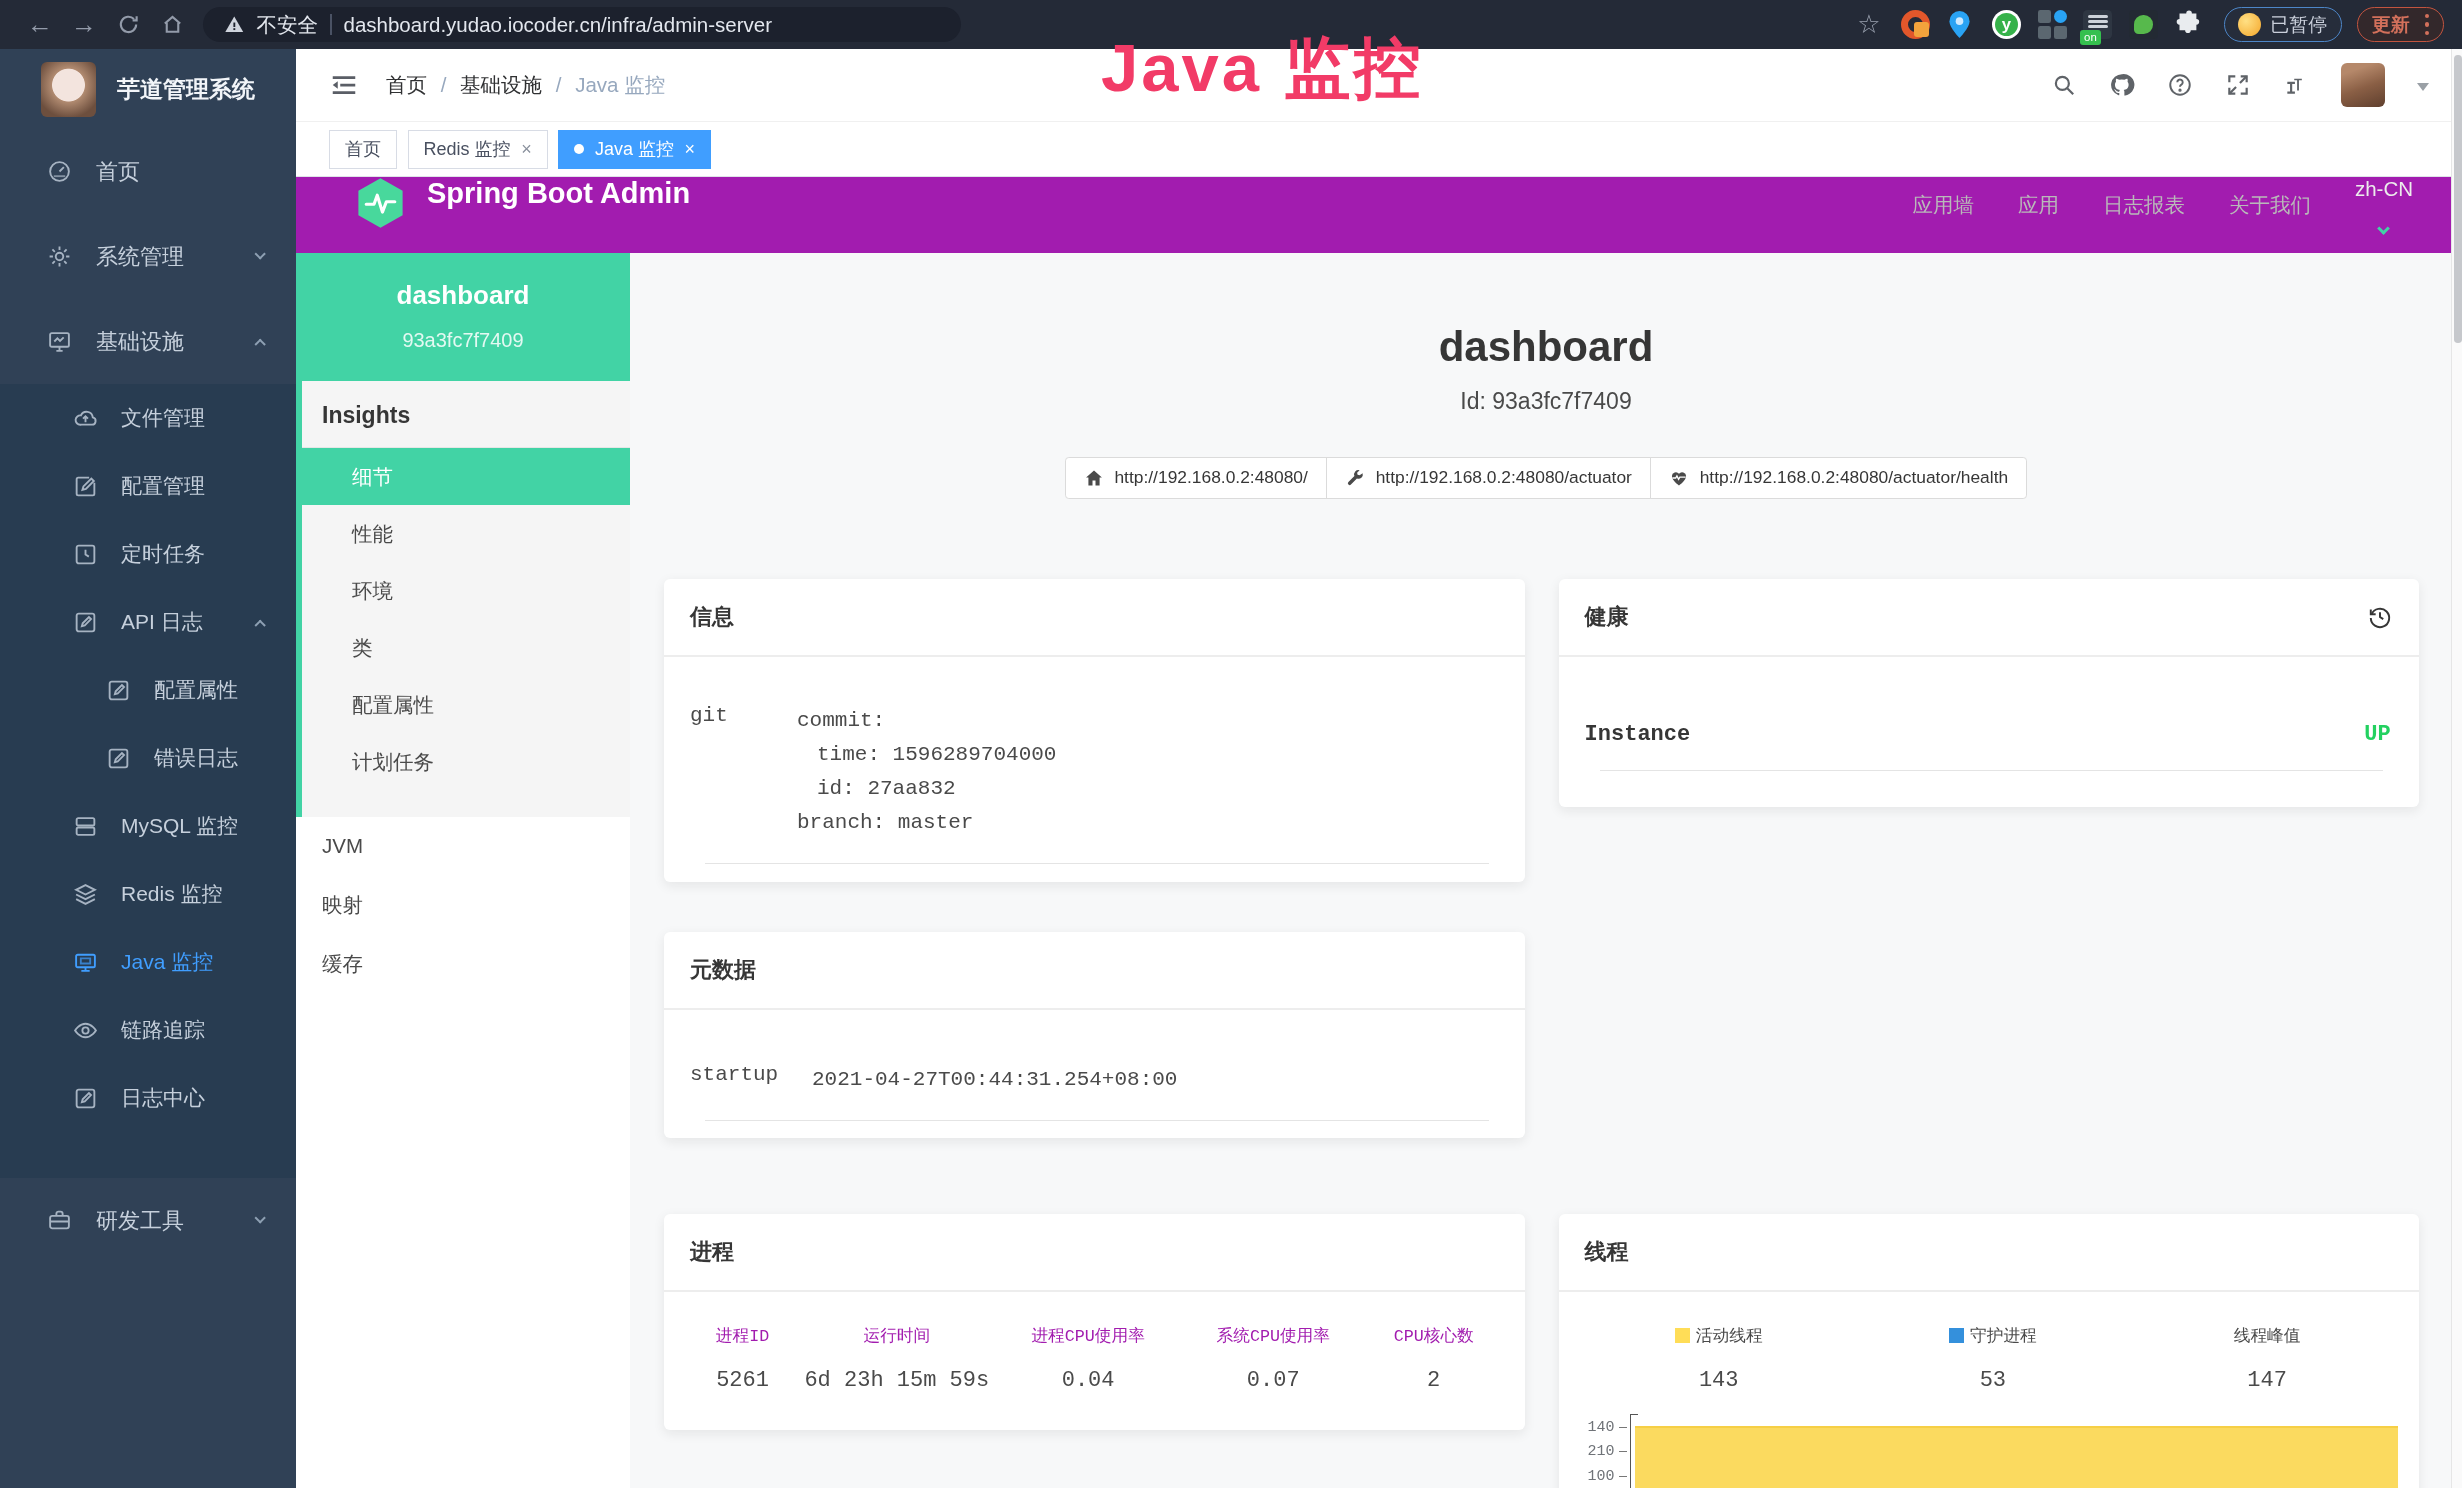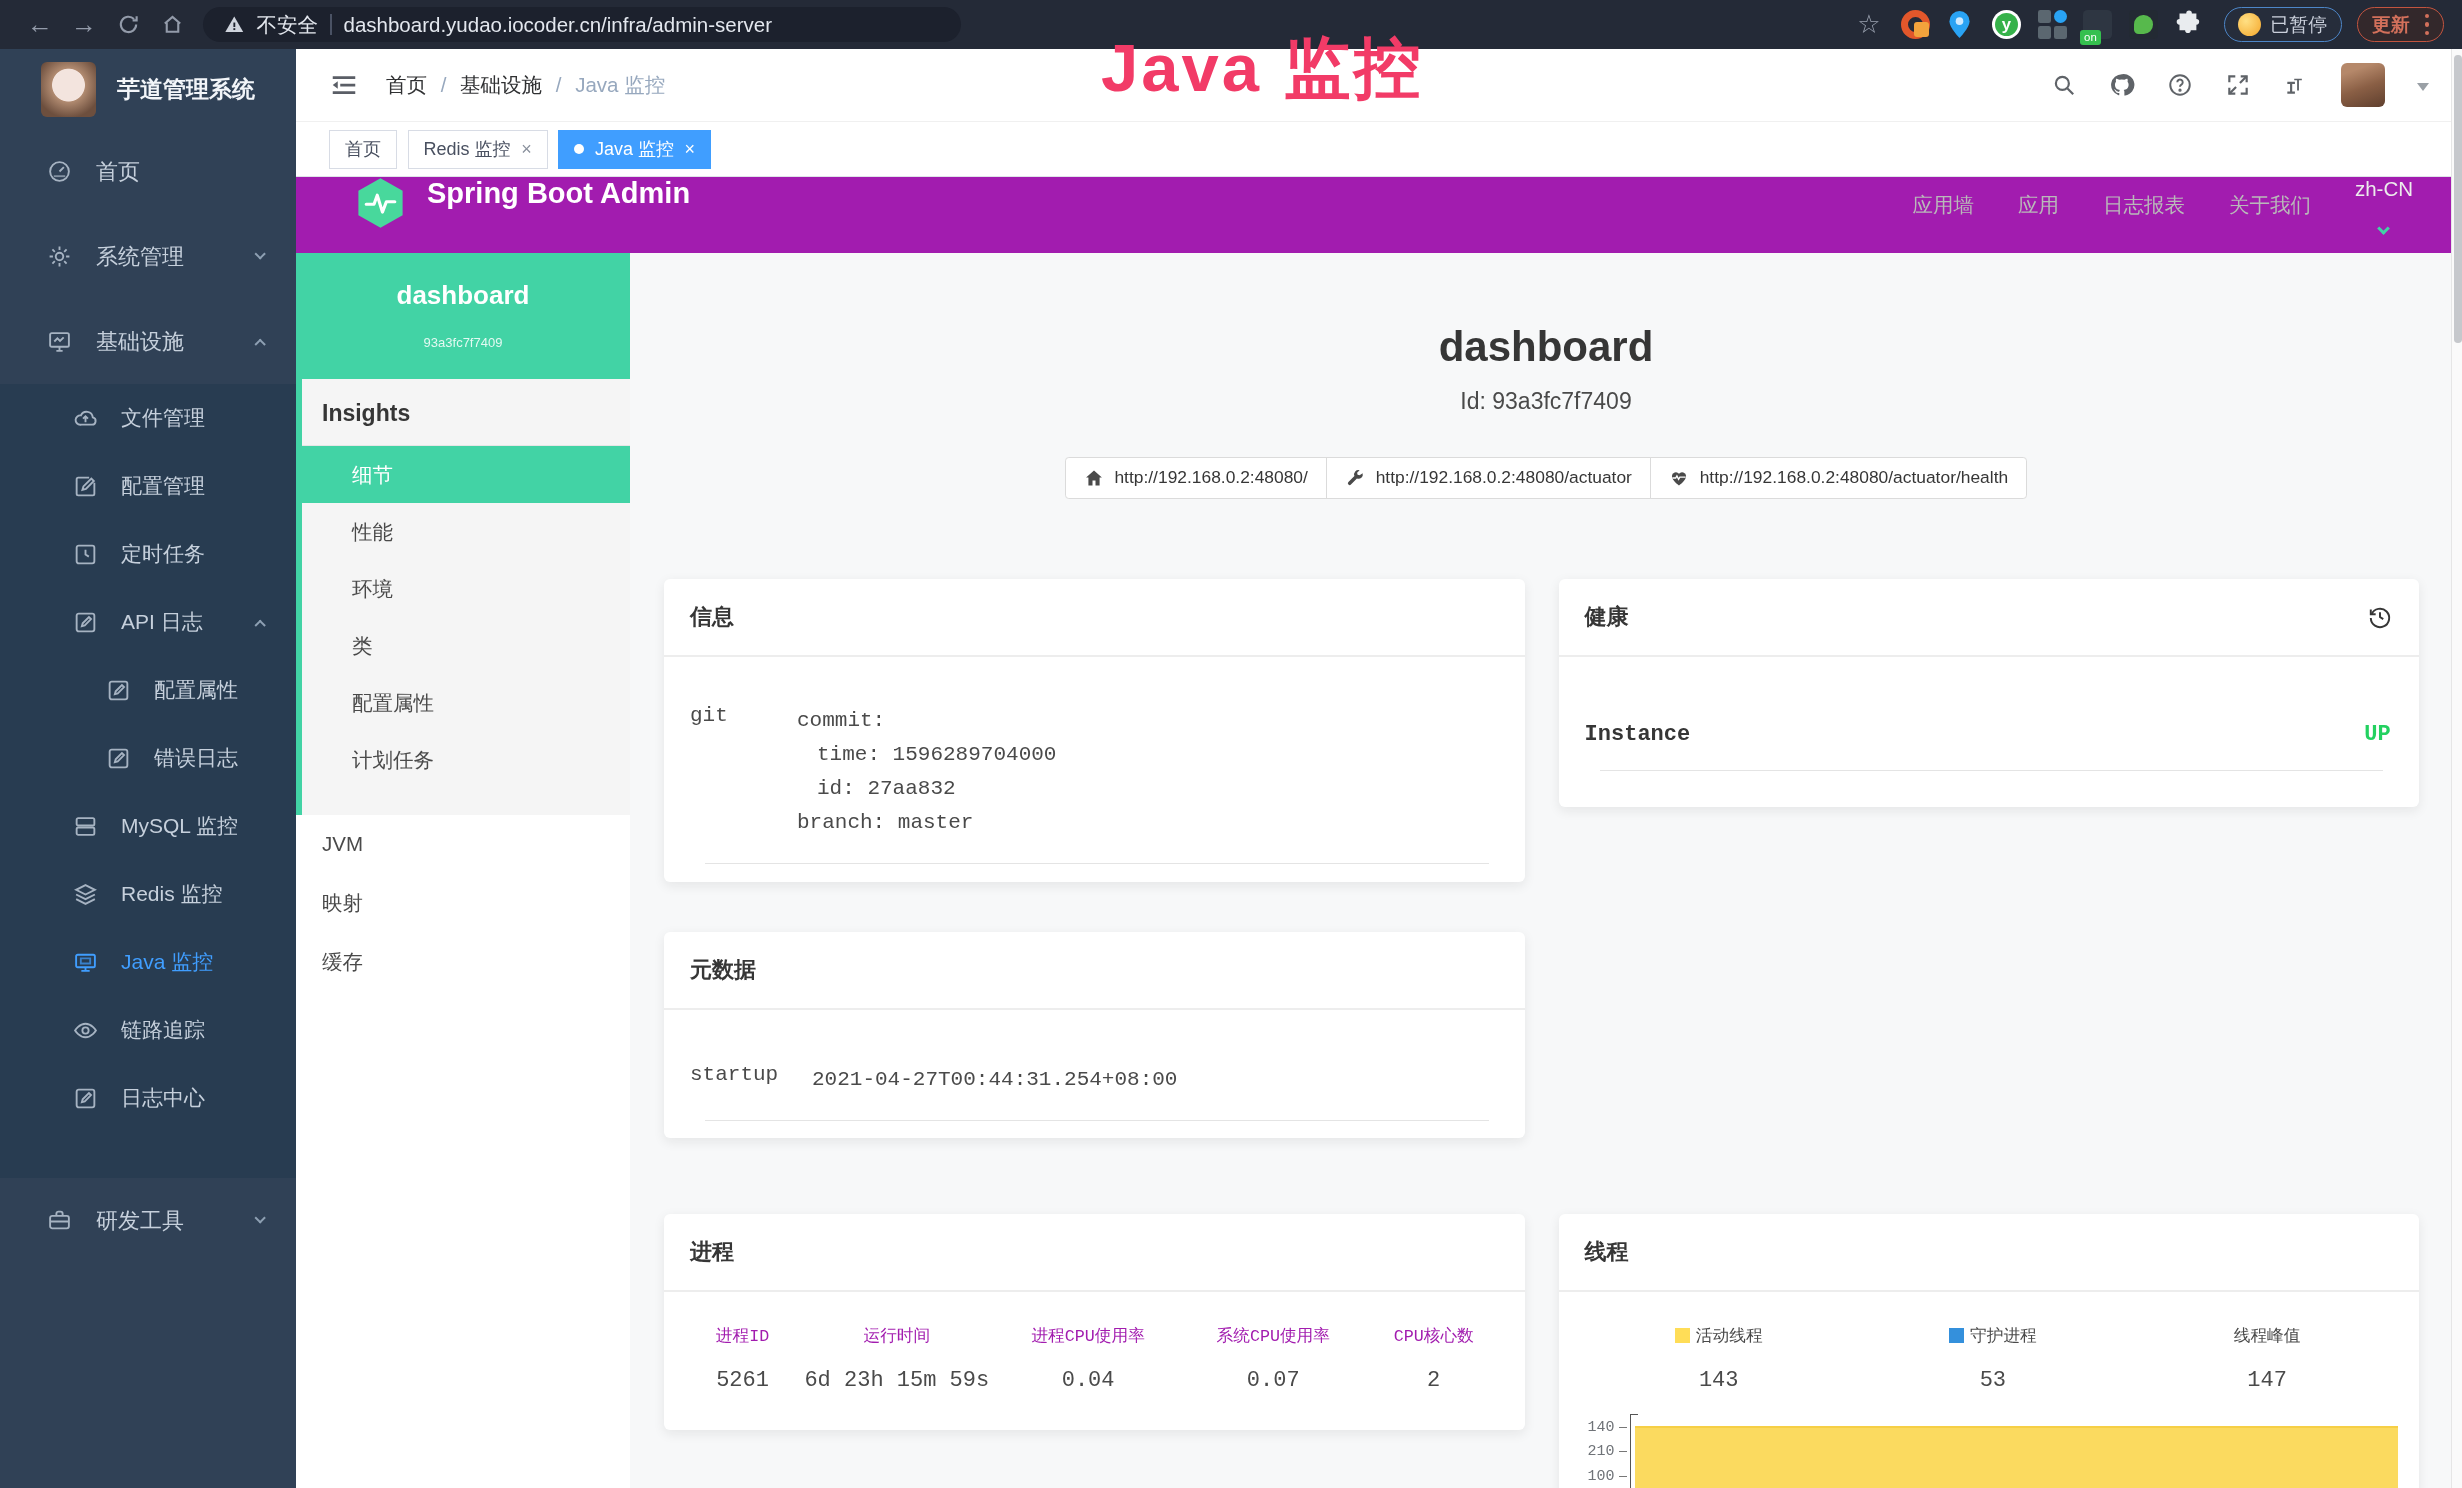--- a/index.html
+++ b/index.html
@@ -24,21 +24,21 @@
   .ext { width:29px; height:29px; position:relative; flex:none; }
   .ext1 { border-radius:50%; border:7.6px solid #e2572b; }
   .ext1 .mini { position:absolute; right:-6px; bottom:-4.6px; width:15px; height:15px; background:#f2a33c; border-radius:3px; }
   .ext2 svg { width:27px; height:29px; }
   .ext3 { background:#fff; border-radius:50%; }
   .ext3 .inner { position:absolute; inset:3px; background:#36b24a; border-radius:50%; color:#fff; font-size:16.7px;
                  font-weight:bold; text-align:center; line-height:23px; }
   .ext4 { display:grid; grid-template-columns:13px 13px; grid-template-rows:13px 13px; gap:3px; }
   .ext4 span { background:#5b6770; border-radius:2.3px; }
   .ext4 span.b { background:#29a3f4; border-radius:50%; }
-  .ext5 { background:#2e3642; border-radius:4.6px; padding:5.3px 4.6px; display:flex; flex-direction:row; gap:2px; }
+  .ext5 { background:#2e3642; border-radius:4.6px; padding:5.3px 4.6px; display:flex; flex-direction:column; gap:2px; }
   .ext5 i { height:3px; background:#cdd3da; border-radius:1.5px; }
   .ext5 .onb { position:absolute; left:-3px; bottom:-6px; background:#35c04f; color:#fff; font-size:11.4px;
                font-style:normal; border-radius:3px; padding:0.8px 3.8px; height:auto; line-height:13px; }
   .ext6 { background:#232a33; border-radius:4.6px; }
   .ext6 .leaf { position:absolute; inset:5.3px; background:#57b94c; border-radius:50% 50% 50% 4.6px; }
   .ext7 svg { width:27px; height:27px; }
   .pill { display:flex; align-items:center; gap:9px; height:35px; border-radius:17.4px; font-size:19px; padding:0 13.7px; flex:none; }
   .paused { border:1.5px solid #4d86c8; color:#c9cfda; background:#262d3b; }
   .emoji { width:23px; height:23px; border-radius:50%; background:radial-gradient(circle at 35% 35%, #ffe084, #f4a62a); }
   .update { border:1.5px solid #c2543f; color:#d3705b; background:#33282b; margin-left:15px; font-weight:bold; }
@@ -95,21 +95,21 @@
   .sba-nav { margin-left:auto; display:flex; align-items:center; gap:44px; font-size:20.5px; color:#b9b9b9; }
   .lang { color:#ececec; display:flex; align-items:center; gap:28px;flex-direction:column; }
   .chev-green { width:9px; height:9px; border-right:3px solid #42d3a5; border-bottom:3px solid #42d3a5;
                 transform:rotate(45deg); margin-top:-4.6px; }
 
   
   .sba-body { flex:1; display:flex; min-height:0; }
   .sba-side { width:334px; flex:none; background:#fff; }
   .inst-head { background:#42d3a5; color:#fff; text-align:center; padding:27px 0 29px; }
   .inst-name { font-size:26px; font-weight:bold; }
-  .inst-id { font-size:13px; margin-top:24px; color:rgba(255,255,255,.85); }
+  .inst-id { font-size:20px; margin-top:18px; color:rgba(255,255,255,.85); }
   .ins-group { background:#f5f5f5; border-left:6.8px solid #42d3a5; padding-bottom:26.5px; }
   .grp-title { font-size:23px; font-weight:bold; color:#363636; padding:21px 0 18px 20px; border-bottom:1.5px solid #e6e6e6; }
   .ins-item { height:57px; display:flex; align-items:center; padding-left:50px; font-size:20.5px; color:#4a4a4a; }
   .ins-item.active { background:#42d3a5; color:#fff; }
   .root-item { height:59px; display:flex; align-items:center; padding-left:26px; font-size:20.5px; color:#4a4a4a; background:#fff; }
 
   .sba-content { flex:1; background:#f7f8f9; overflow:hidden; min-width:0; }
   .page-head { padding-top:70px; text-align:center; }
   .h1 { font-size:42px; font-weight:600; color:#363636; }
   .pid { font-size:23px; color:#4a4a4a; margin-top:16.7px; }

